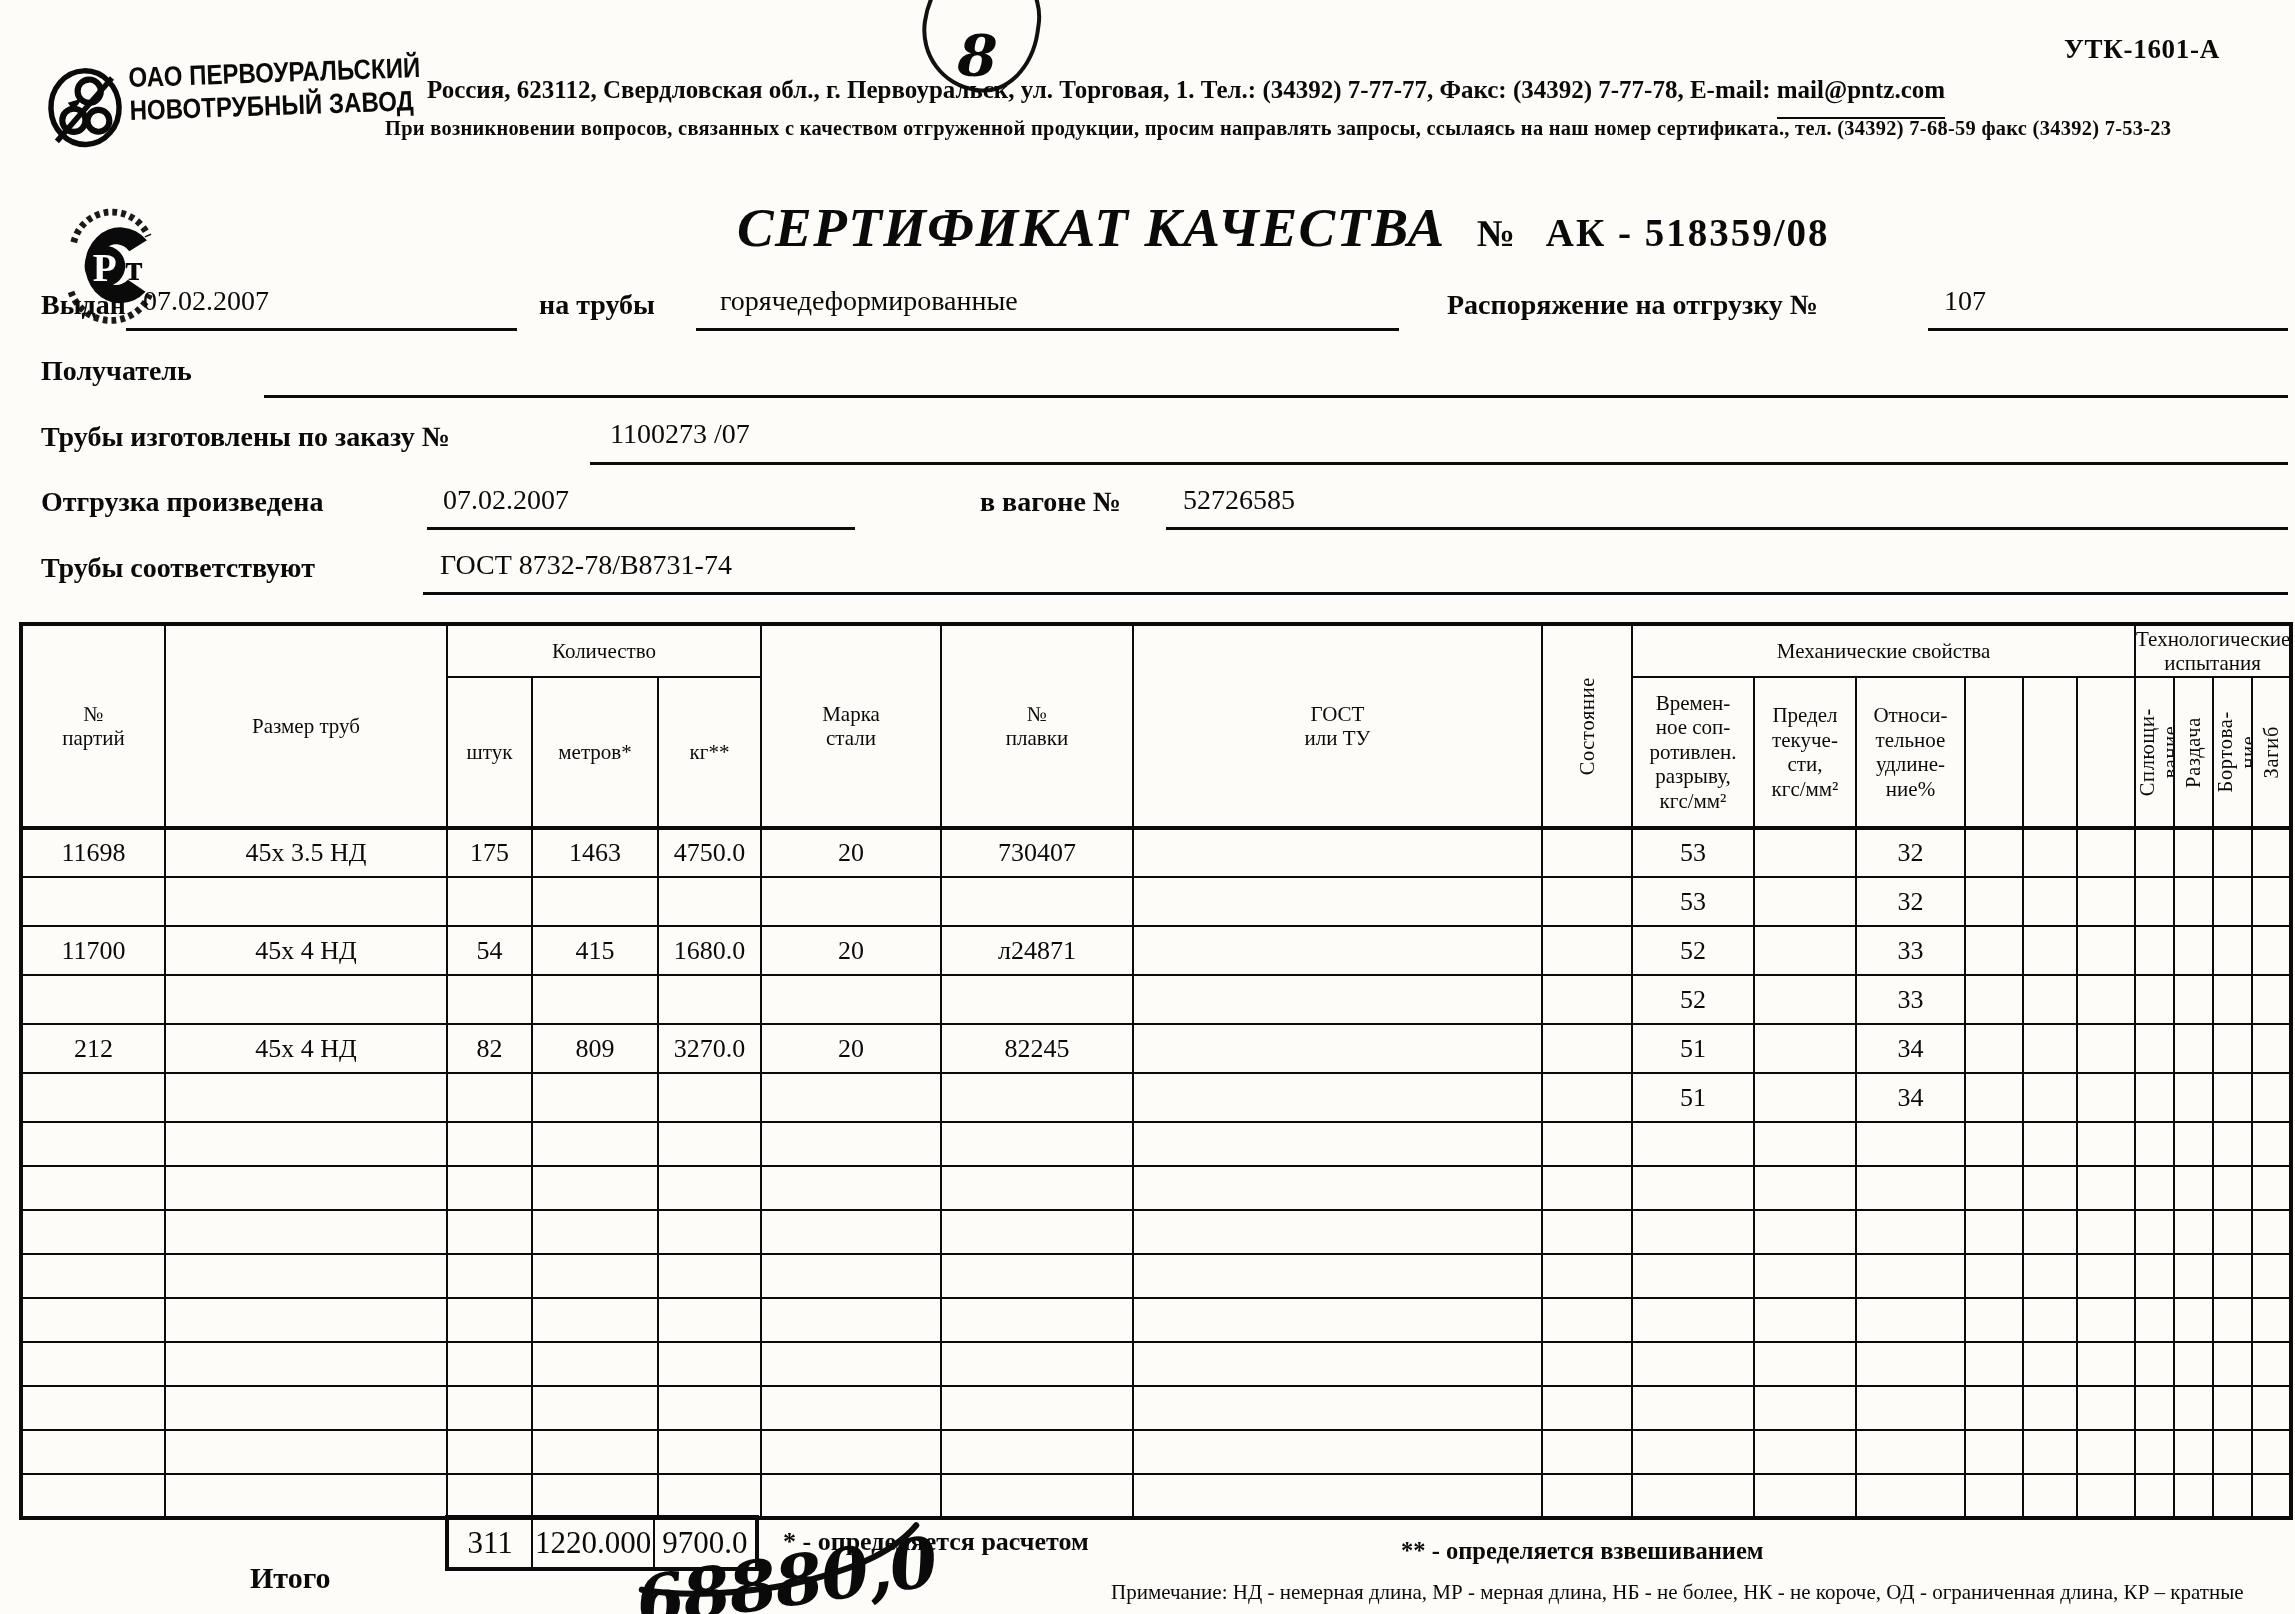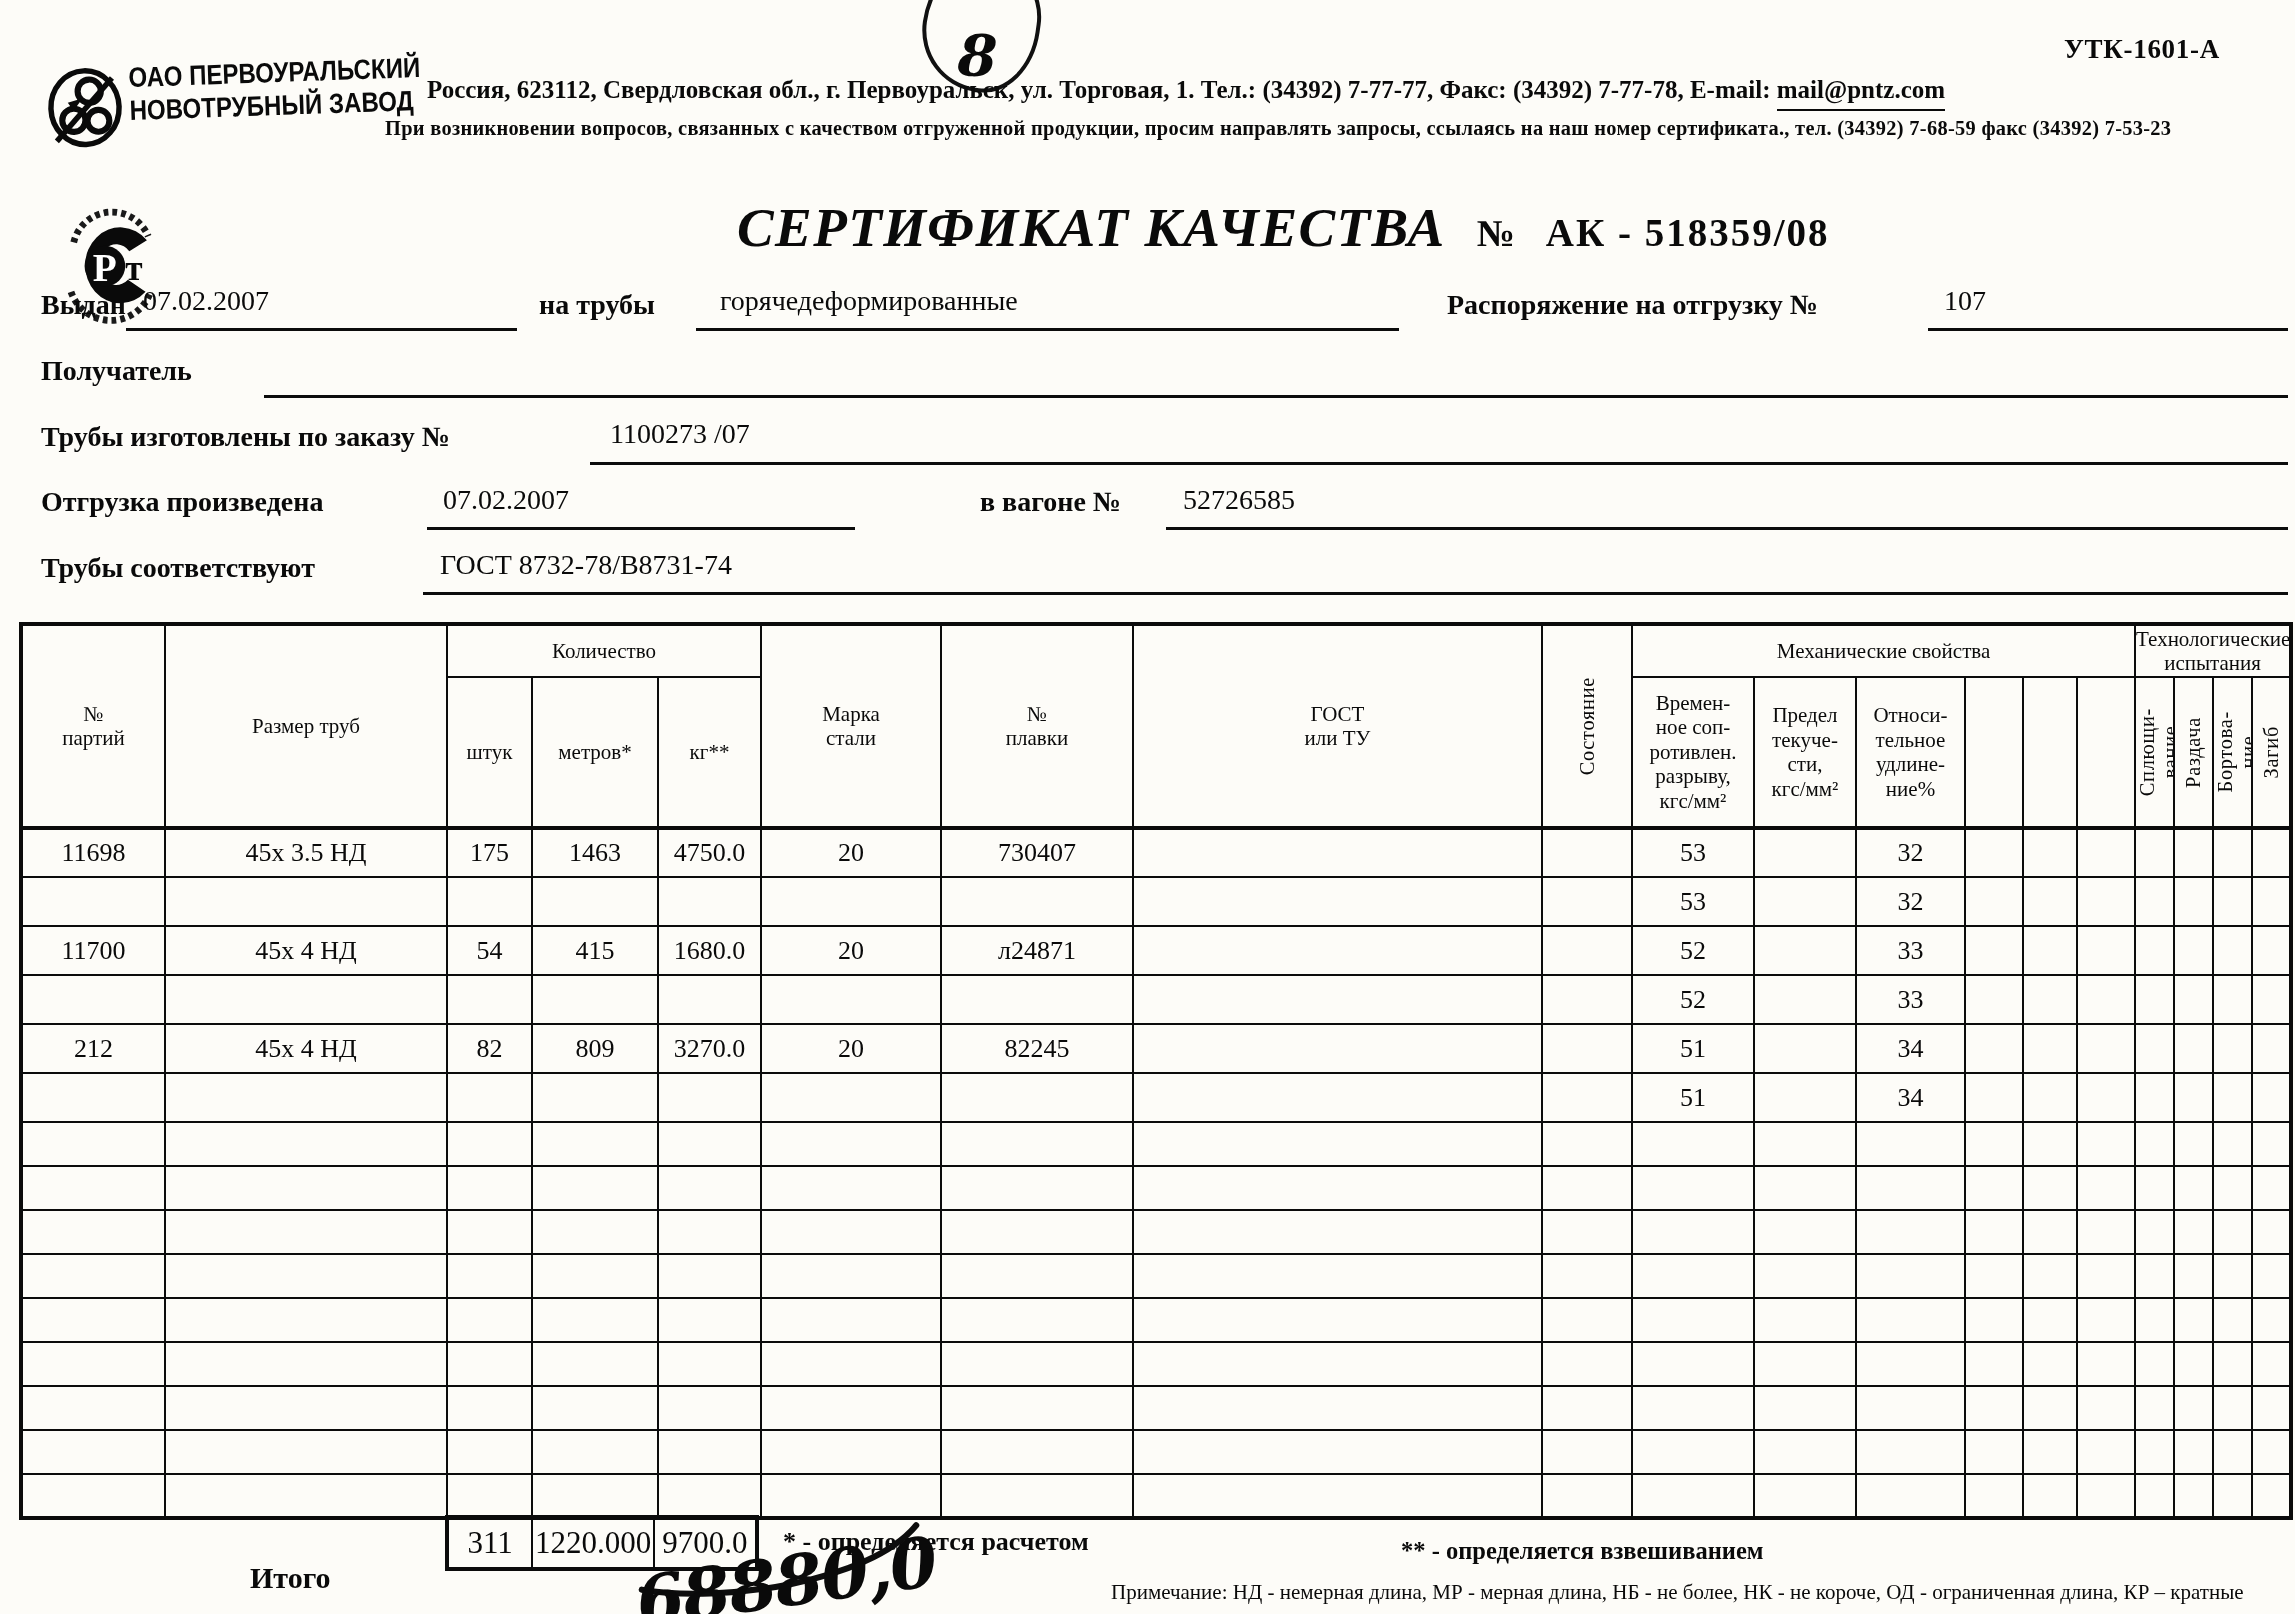--- a/index.html
+++ b/index.html
@@ -10,21 +10,21 @@
   }
   .abs{position:absolute;}
   .uline{position:absolute; border-top:3.4px solid #0c0c0c; height:0;}
   .flabel{font-weight:bold; font-size:28px; white-space:nowrap;}
   .fvalue{font-size:28px; white-space:nowrap;}
 
   
   .form-code{font-size:27px; font-weight:bold; letter-spacing:0.7px;}
   .addr1{font-size:25px; font-weight:bold; white-space:nowrap;}
   .addr2{font-size:20.4px; font-weight:bold; white-space:nowrap; letter-spacing:0.3px;margin-left:32px;}
-  .email{border-bottom:2.7px solid #0a0a0a; padding-bottom:6px;}
+  .email{border-bottom:2.7px solid #0a0a0a; padding-bottom:14px;}
   .company{transform:rotate(-2deg); transform-origin:left top;}
   .company .cname{
     font-family:"Liberation Sans",sans-serif; font-weight:bold;
     font-size:28px; line-height:32px; letter-spacing:0px; white-space:nowrap;
     transform:scaleX(0.86); transform-origin:left top;
   }
   .circle8{
     position:absolute; left:923px; top:-42px; width:109px; height:126px;
     border:4.1px solid #111; border-radius:48% 52% 46% 54%/55% 45% 52% 48%;
     transform:rotate(8deg);

